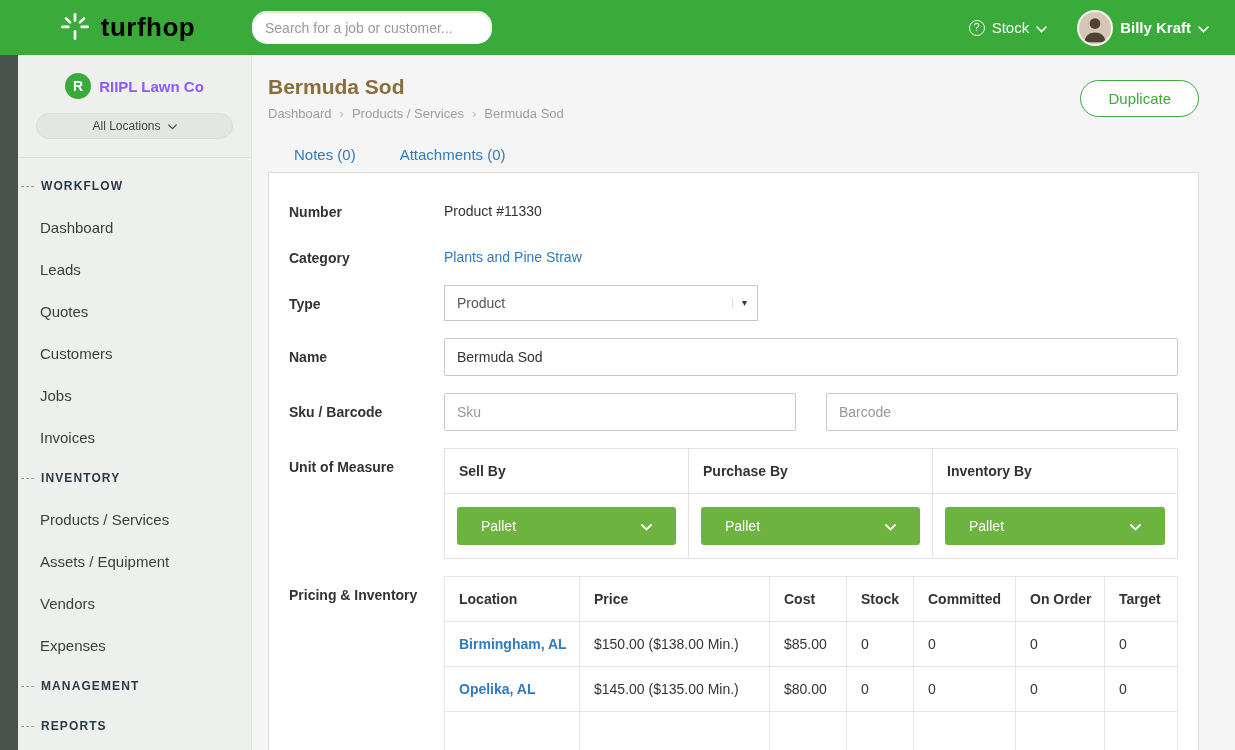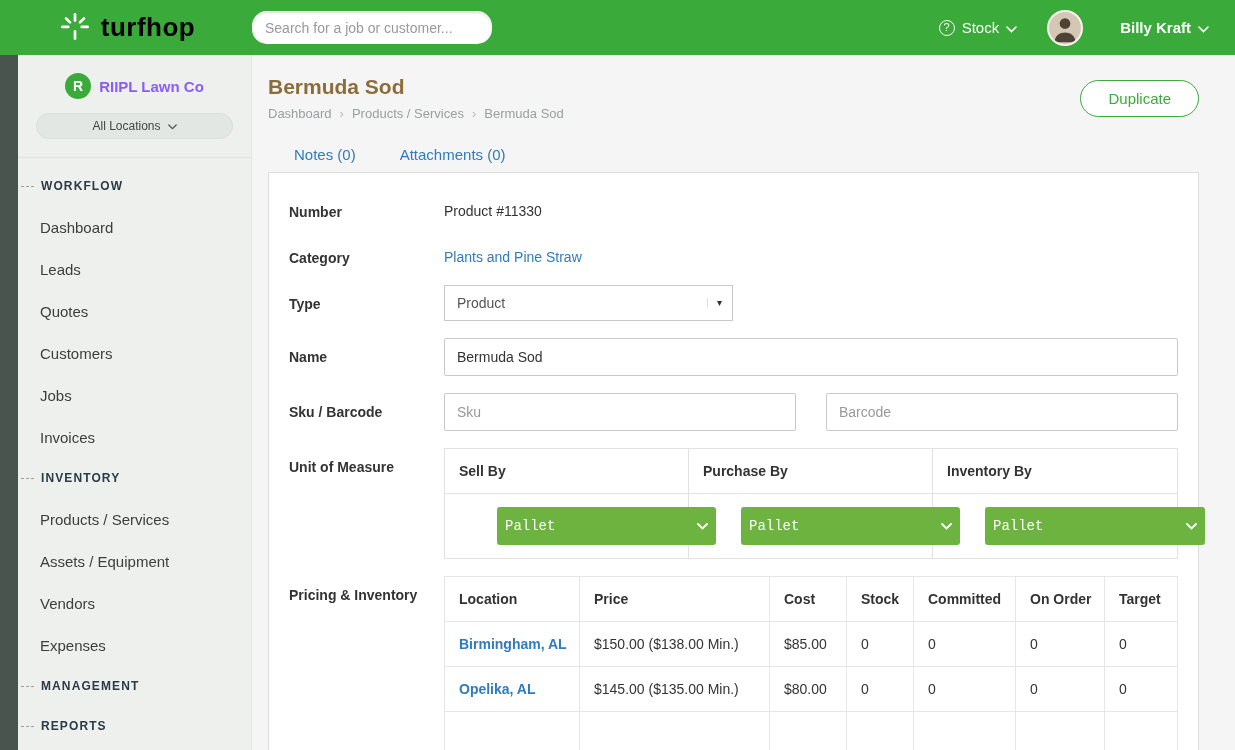--- a/index.html
+++ b/index.html
@@ -8,21 +8,21 @@
 
   
   .topbar { height: 55px; background: #3aab3a; display: flex; align-items: center; }
   .logo-area { width: 252px; flex: none; display: flex; align-items: center; justify-content: center; gap: 8px; cursor: pointer; }
   .logo-text { color: #000000; font-size: 26px; font-weight: bold; letter-spacing: .5px; }
   .topbar-search { width: 240px; height: 33px; border: 1px solid rgba(255,255,255,.85); border-radius: 15px; padding: 0 12px; font-size: 14px; font-family: inherit; color: #333; outline: none; background: #fff; box-shadow: 0 1px 2px rgba(0,0,0,.15) inset; }
   .topbar-search::placeholder { color: #999; }
   .topbar-right { margin-left: auto; display: flex; align-items: center; gap: 30px; padding-right: 26px; color: #fff; }
   .help-menu, .user-menu { display: flex; align-items: center; gap: 7px; cursor: pointer; font-size: 15px; }
   .help-icon { width: 16px; height: 16px; border: 1px solid #fff; border-radius: 50%; display: flex; align-items: center; justify-content: center; font-size: 11px; line-height: 1; }
-  .user-name { font-weight: bold; margin-left: 30px; }
+  .user-name { font-weight: bold; }
   .avatar { width: 36px; height: 36px; border-radius: 50%; background: #d4c8b5; border: 2px solid rgba(255,255,255,.8); overflow: hidden; flex: none; }
   .chev { display: inline-block; }
 
   
   .app-body { display: flex; height: 695px; }
   .edge-strip { width: 18px; flex: none; background: #4a544e; }
 
   
   .sidebar { width: 234px; flex: none; background: #eef0ee; border-right: 1px solid #e2e5e2; }
   .company { display: flex; align-items: center; justify-content: center; gap: 8px; padding-top: 18px; }
@@ -54,35 +54,35 @@
   .card { background: #fff; border: 1px solid #ddd; padding: 20px; min-height: 640px; position: relative; z-index: 1; }
 
   
   .form-row { display: flex; align-items: flex-start; margin-bottom: 17px; }
   .form-label { width: 155px; flex: none; font-weight: bold; font-size: 14px; color: #333; padding-top: 10px; line-height: 1.35; }
   .form-field { flex: 1; min-width: 0; }
   .static-value { font-size: 14px; color: #333; padding-top: 10px; }
   .link { color: #2f7bbf; cursor: pointer; }
   .link-value { font-size: 14px; padding-top: 10px; }
 
-  .select-box { width: 289px; height: 36px; border: 1px solid #c9c9c9; background: #fff; display: flex; align-items: center; justify-content: space-between; padding: 0 10px 0 12px; font-size: 14px; color: #555; cursor: pointer; }
+  .select-box { width: 314px; height: 36px; border: 1px solid #c9c9c9; background: #fff; display: flex; align-items: center; justify-content: space-between; padding: 0 10px 0 12px; font-size: 14px; color: #555; cursor: pointer; }
   .select-caret { font-size: 10px; color: #333; border-left: 1px solid #e0e0e0; padding-left: 9px; line-height: 1; }
 
   .text-input { width: 100%; height: 38px; border: 1px solid #c9c9c9; border-radius: 2px; padding: 0 12px; font-size: 14px; font-family: inherit; color: #333; outline: none; background: #fff; }
   .text-input::placeholder { color: #999; }
   .dual-inputs { display: flex; gap: 30px; }
   .dual-inputs .text-input { flex: 1; }
 
   
   .uom-table { display: grid; grid-template-columns: 1fr 1fr 1fr; border: 1px solid #e2e2e2; background: #fff; }
   .uom-head { padding: 14px; font-weight: bold; font-size: 14px; color: #333; border-bottom: 1px solid #e2e2e2; border-right: 1px solid #e2e2e2; }
   .uom-head:nth-child(3) { border-right: none; }
   .uom-cell { padding: 13px 12px; border-right: 1px solid #e2e2e2; }
   .uom-cell:last-child { border-right: none; }
-  .pallet-btn { width: 100%; height: 38px; background: #6db33f; border: none; border-radius: 3px; color: #fff; font-size: 14px; font-family: Liberation Mono, monospace; display: flex; align-items: center; justify-content: space-between; padding: 0 8px; cursor: pointer; margin-left: 40px; }
+  .pallet-btn { width: 100%; height: 38px; background: #6db33f; border: none; border-radius: 3px; color: #fff; font-size: 14px; font-family: Liberation Sans, sans-serif; display: flex; align-items: center; justify-content: space-between; padding: 0 24px; cursor: pointer; }
 
   
   .pricing-table { width: 100%; border-collapse: collapse; table-layout: fixed; }
   .pricing-table th, .pricing-table td { border: 1px solid #e6e6e6; padding: 14px; font-size: 14px; text-align: left; color: #333; overflow: hidden; white-space: nowrap; }
   .pricing-table th { font-weight: bold; }
   .pricing-table td.loc { color: #2f7bbf; cursor: pointer; font-weight: bold; }
   .pricing-table tr.partial td { height: 40px; }
 </style>
 </head>
 <body>

